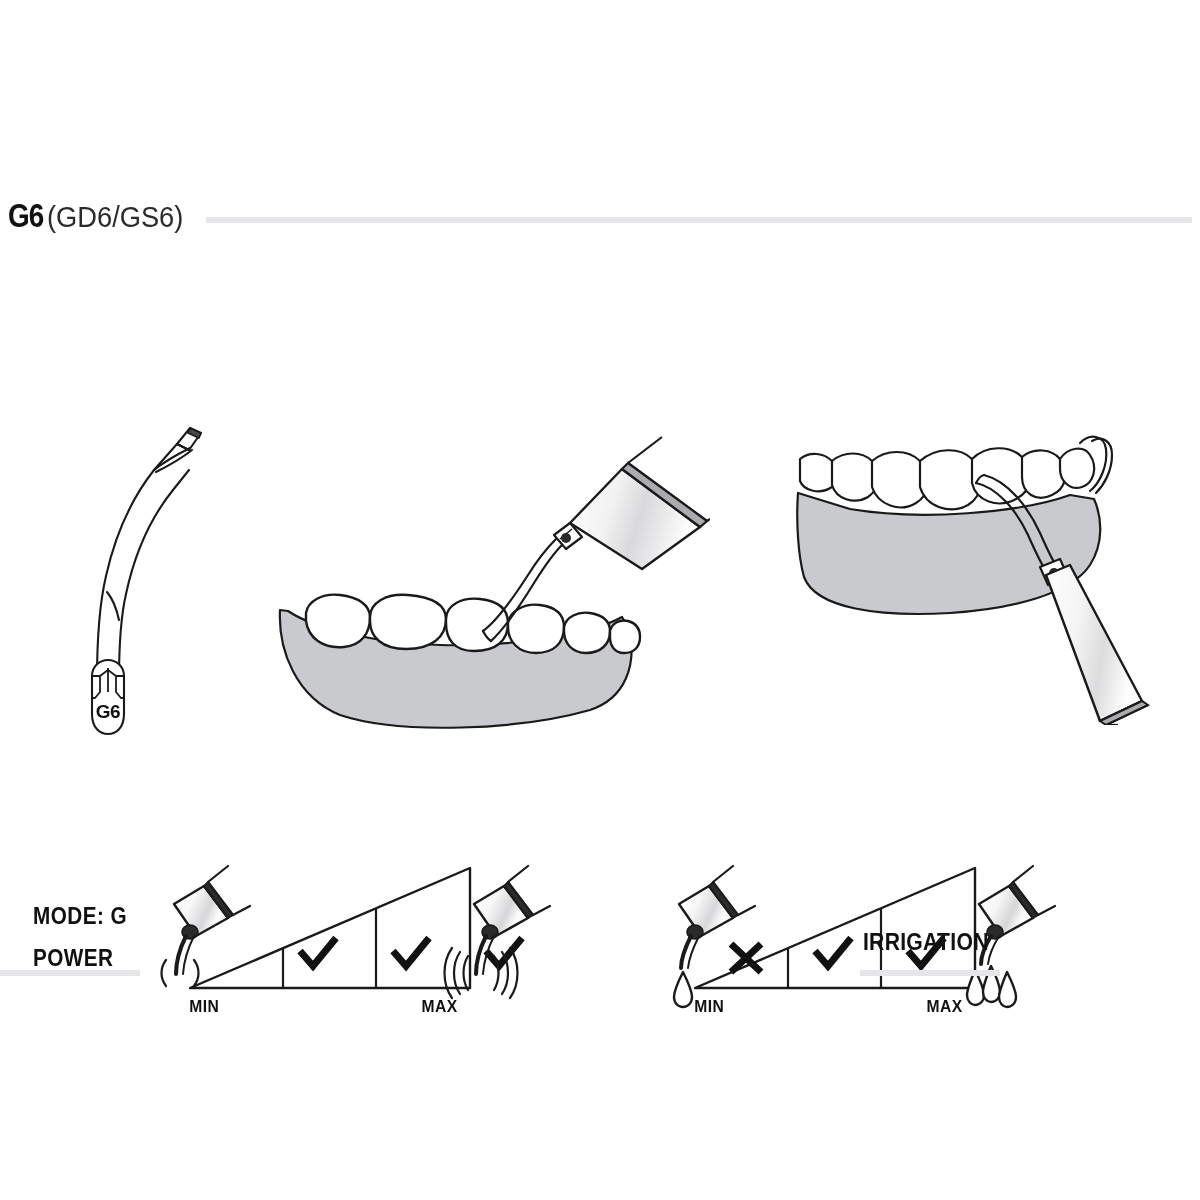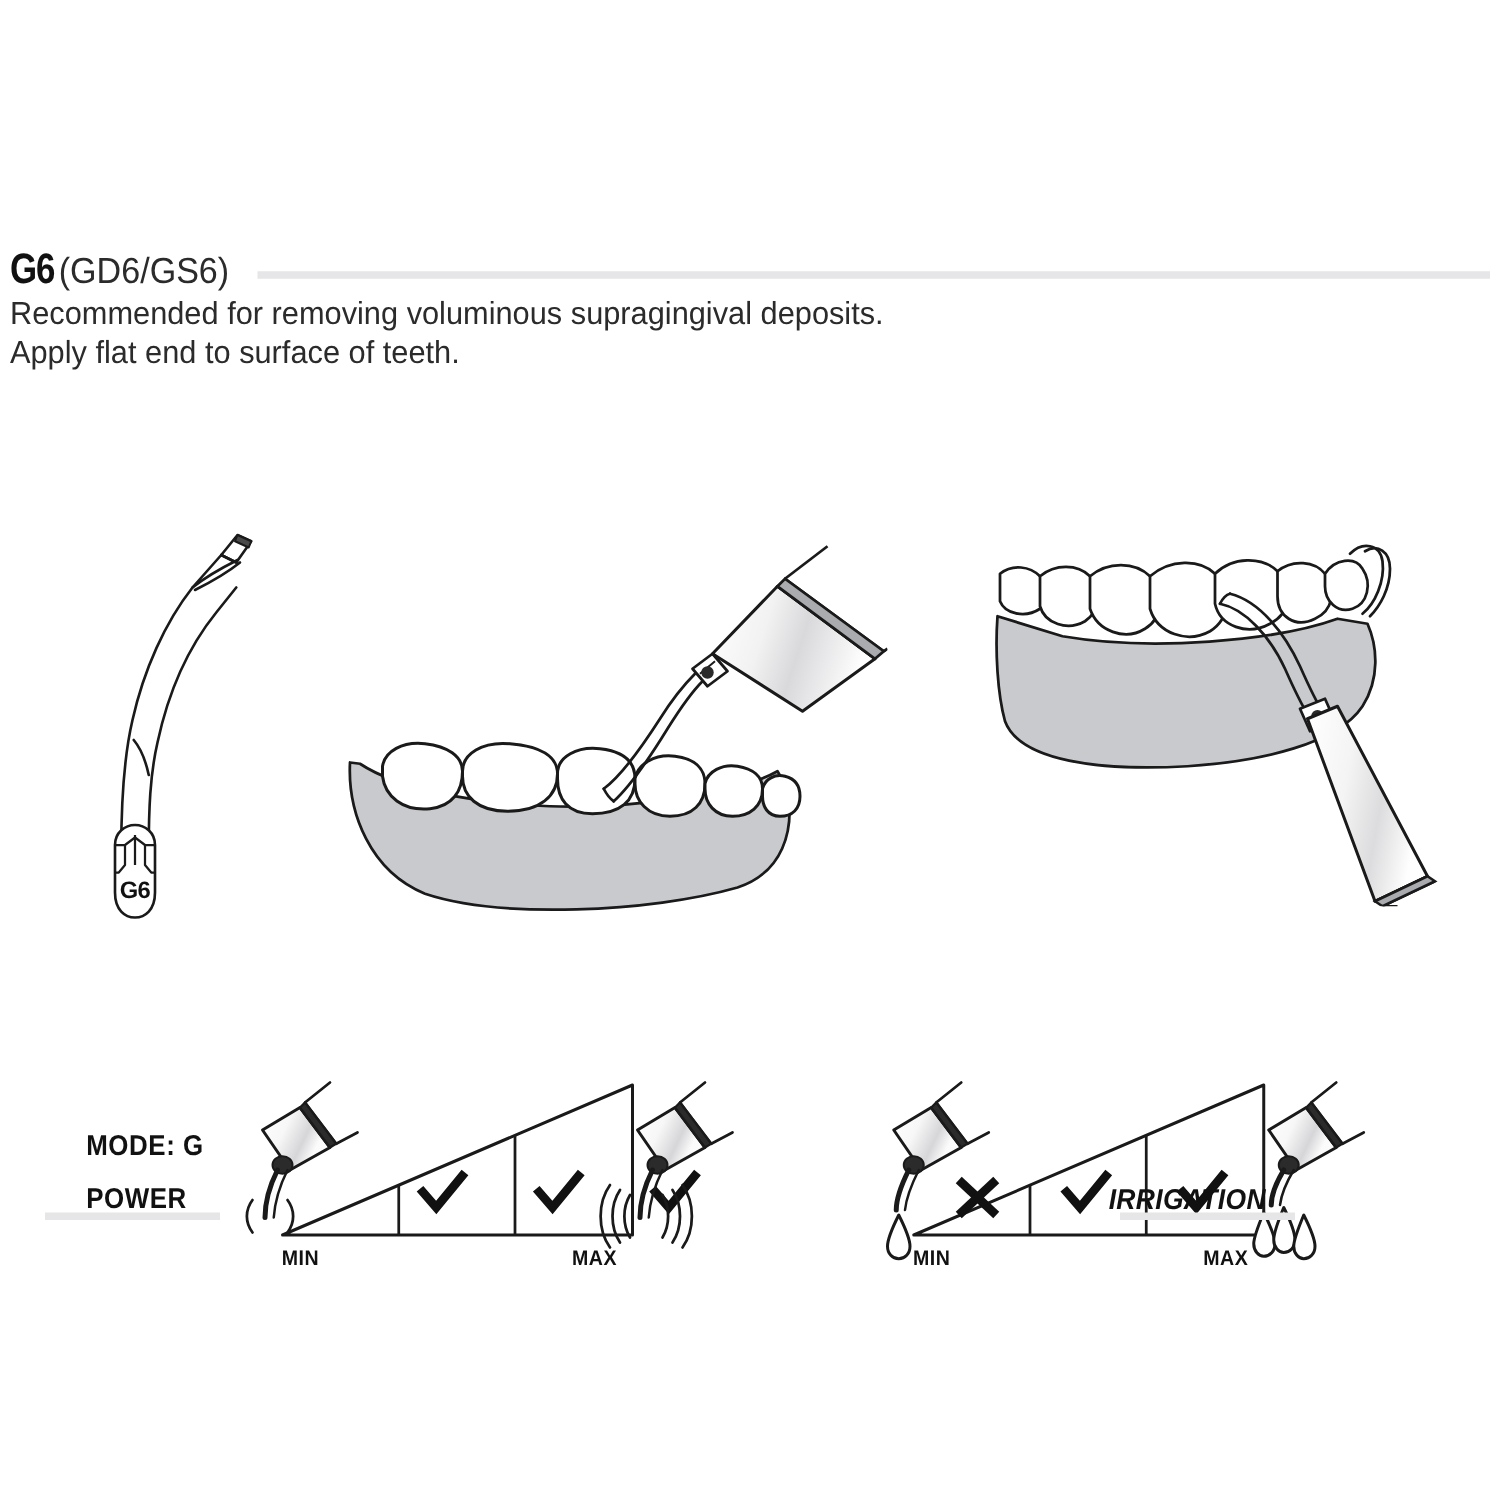--- a/index.html
+++ b/index.html
@@ -81,21 +81,20 @@
   #illus-mid   { left: 270px; top: 65px; }
   #illus-right { left: 770px; top: 55px; }
 
   
   #legend {
     position: absolute;
     left: 0;
     top: 840px;
     width: 1000px;
     height: 170px;
-    margin-left: 36px;
   }
   #mode-labels {
     position: absolute;
     left: 33px;
     top: 55px;
     width: 150px;
   }
   .mode-text {
     font-weight: bold;
     font-size: 23px;
@@ -110,24 +109,23 @@
     position: absolute;
     left: 0;
     top: 130px;
     width: 140px;
     height: 6px;
     background: #e6e6e8;
   }
   #irrigation-label-wrap {
     position: absolute;
     right: 0px;
-    top: 106px;
+    top: 89px;
     width: 160px;
-    text-align: left;
-    font-style: italic;
+    text-align: center;
   }
   #irrigation-text {
     font-weight: bold;
     font-size: 23px;
     letter-spacing: 0.3px;
     color: #111111;
     transform: scaleX(0.92);
     transform-origin: right center;
     display: inline-block;
     white-space: nowrap;
@@ -156,24 +154,20 @@
   }
 </style>
 </head>
 <body>
 
 <div id="header-block">
   <div id="title-row">
     <span id="tip-code">G6</span>
     <span id="tip-variants">(GD6/GS6)</span>
     <span id="title-rule"></span>
-  </div>
-  <div id="desc-block">
-    <div class="desc-line">Recommended for removing voluminous supragingival deposits.</div>
-    <div class="desc-line">Apply flat end to surface of teeth.</div>
   </div>
 </div>
 
 <div id="illustrations">
 
   <div class="illus" id="illus-tip">
     <svg width="200" height="360" viewBox="0 0 200 360">
       <g fill="none" stroke="#1a1a1a" stroke-width="2.1" stroke-linejoin="round" stroke-linecap="round">
 
         <path d="M57,300 C57,262 59,226 66,196 C75,156 92,118 114,90 L137,64"></path>

